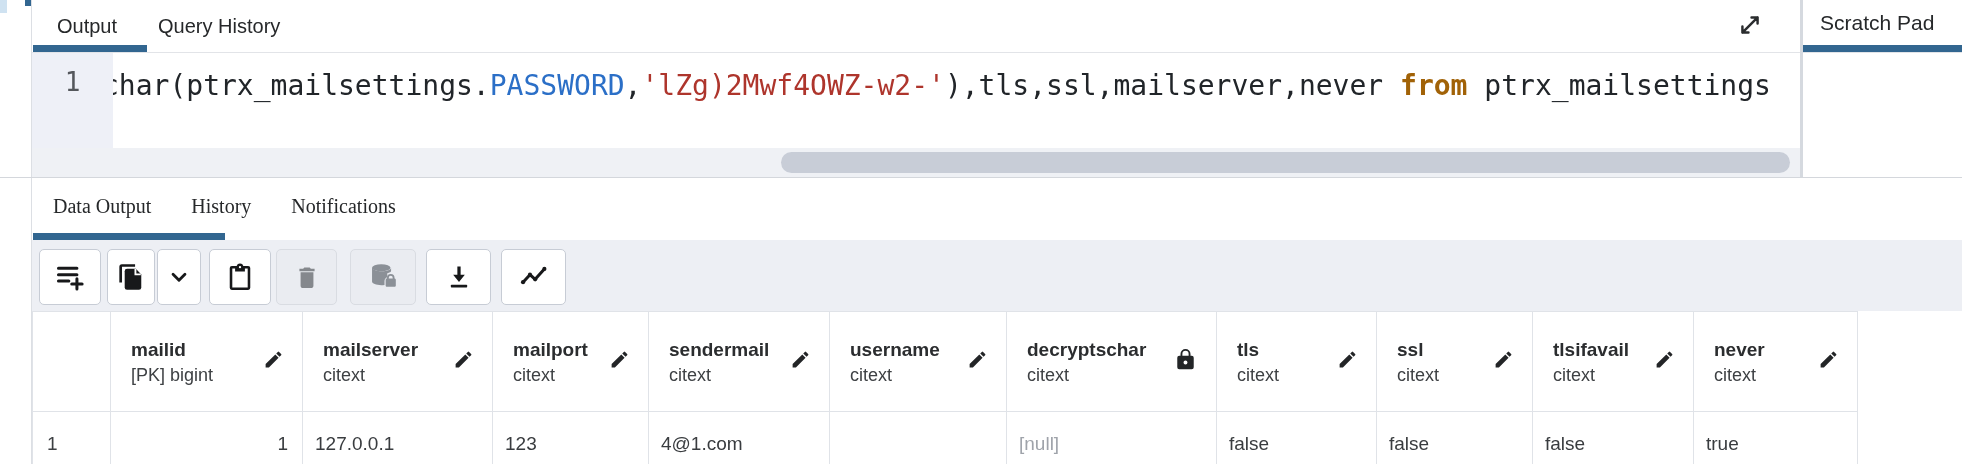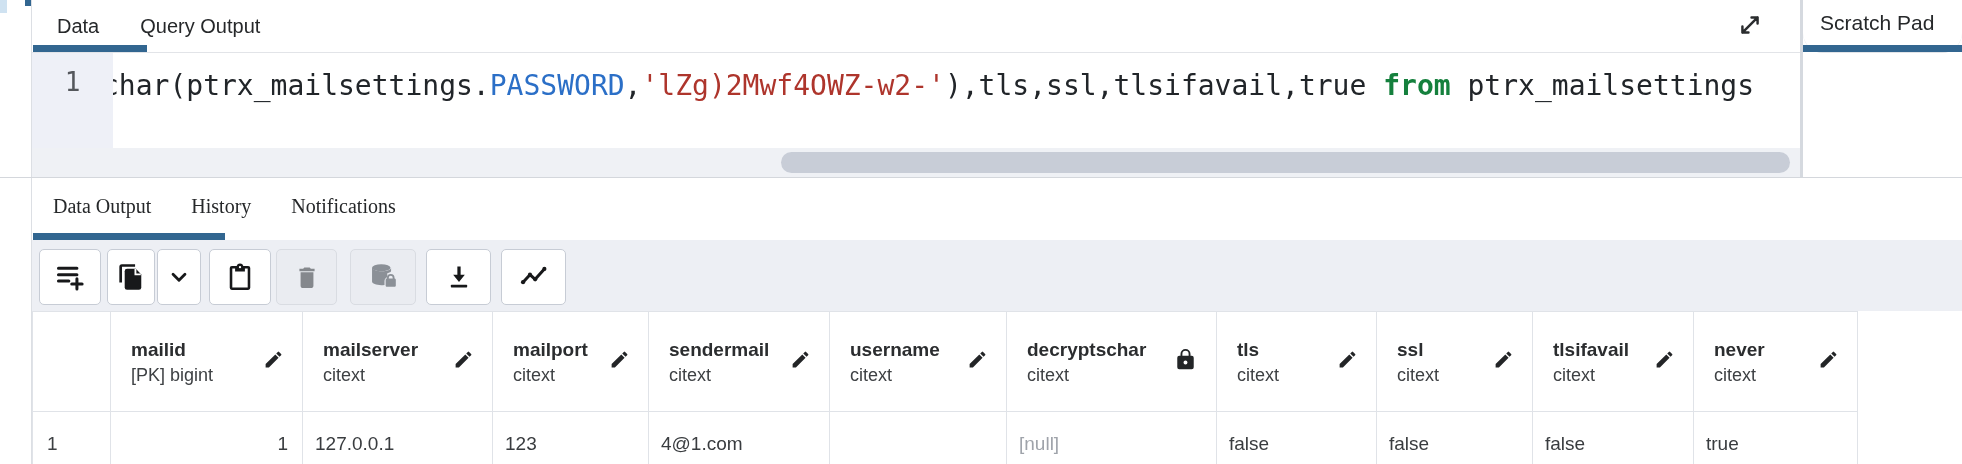--- a/index.html
+++ b/index.html
@@ -14,34 +14,34 @@
 
   
   .q-tabbar{left:32px;top:0;width:1768px;height:52px;background:#fff;border-bottom:1px solid #e2e4e8;}
   .tabs{display:flex;align-items:center;height:100%;}
   .q-tabbar .tabs{padding-left:25px;gap:41px;}
   .tab{font-size:20px;color:#26282a;white-space:nowrap;cursor:pointer;}
   .underline{position:absolute;background:#326690;height:7px;}
   .q-underline{left:1px;top:45px;width:114px;}
   .expand-btn{position:absolute;left:1698px;top:6px;width:40px;height:40px;background:transparent;border:none;display:flex;align-items:center;justify-content:center;cursor:pointer;padding:0;}
   .scratch-divider{left:1800px;top:0;width:3px;height:177px;background:#d5d9df;}
-  .s-tabbar{left:1803px;top:0;width:159px;height:52px;background:#fff;border-bottom:1px solid #e2e4e8;overflow:hidden;border-radius:20px;}
+  .s-tabbar{left:1803px;top:0;width:159px;height:52px;background:#fff;border-bottom:1px solid #e2e4e8;overflow:hidden;}
   .s-tab{font-size:21px;color:#26282a;white-space:nowrap;padding-left:17px;line-height:46px;}
   .s-underline{left:1803px;top:45px;width:159px;}
 
   
   .editor{left:32px;top:53px;width:1768px;height:95px;background:#fff;}
   .gutter{position:absolute;left:0;top:0;width:81px;height:95px;background:#eef0f7;}
   .gutter span{display:block;text-align:center;margin-top:14px;font-family:"DejaVu Sans Mono",monospace;font-size:26px;color:#54575c;}
   .codeline{position:absolute;left:81px;top:13px;right:2px;height:44px;overflow:hidden;}
   .codeline pre{margin:0 0 0 -11px;font-family:"DejaVu Sans Mono",monospace;font-size:28px;line-height:40px;color:#212529;}
   .tok-plain{color:#212529;}
   .tok-builtin{color:#2b6fc7;}
   .tok-string{color:#ae352c;}
-  .tok-keyword{color:#15803d;font-weight:bold;}
+  .tok-keyword{color:#a16207;font-weight:bold;}
 
   
   .hscroll{left:32px;top:148px;width:1768px;height:29px;background:#eff1f5;}
   .hthumb{position:absolute;left:749px;top:4px;width:1009px;height:21px;border-radius:11px;background:#c8cdd7;}
   .section-line{left:0;top:177px;width:1962px;height:1px;background:#d4d7dc;}
 
   
   .o-tabbar{left:32px;top:178px;width:1930px;height:62px;background:#fff;}
   .o-tabbar .tabs{padding-left:21px;gap:40px;height:56px;font-family:Liberation Serif, serif;}
   .o-underline{left:1px;top:55px;width:192px;}
@@ -70,43 +70,43 @@
 <body>
 
 <div id="app">
 
   <div class="abs corner-sliver"></div>
   <div class="abs corner-square"></div>
   <div class="abs left-vline"></div>
 
   <div class="abs q-tabbar">
     <div class="tabs" id="query-tabs">
-        <div class="tab">Data</div>
-        <div class="tab">Query Output</div>
+        <div class="tab">Output</div>
+        <div class="tab">Query History</div>
       </div>
     <button class="expand-btn">
         <span id="expand-icon-slot"><svg viewBox="0 0 24 24" width="28" height="28">
             <path d="M5.5 18.5L18.5 5.5M5.5 18.5v-5.2M5.5 18.5h5.2M18.5 5.5h-5.2M18.5 5.5v5.2" fill="none" stroke="#2a2c2e" stroke-width="2.1" stroke-linecap="round" stroke-linejoin="round"></path>
           </svg></span>
       </button>
   </div>
   <div class="abs underline q-underline" style="left:33px;"></div>
 
   <div class="abs scratch-divider"></div>
   <div class="abs s-tabbar">
     <div class="s-tab">Scratch Pad</div>
   </div>
   <div class="abs underline s-underline"></div>
 
   <div class="abs editor">
     <div class="gutter">
       <span>1</span>
     </div>
     <div class="codeline">
-        <pre id="sqlline"><span class="tok-plain">char(ptrx_mailsettings.</span><span class="tok-builtin">PASSWORD</span><span class="tok-plain">,</span><span class="tok-string">'lZg)2Mwf4OWZ-w2-'</span><span class="tok-plain">),tls,ssl,tlsifavail,true </span><span class="tok-keyword">from</span><span class="tok-plain"> ptrx_mailsettings</span></pre>
+        <pre id="sqlline"><span class="tok-plain">char(ptrx_mailsettings.</span><span class="tok-builtin">PASSWORD</span><span class="tok-plain">,</span><span class="tok-string">'lZg)2Mwf4OWZ-w2-'</span><span class="tok-plain">),tls,ssl,mailserver,never </span><span class="tok-keyword">from</span><span class="tok-plain"> ptrx_mailsettings</span></pre>
       </div>
   </div>
 
   <div class="abs hscroll">
     <div class="hthumb"></div>
   </div>
 
   <div class="abs section-line"></div>
 
   <div class="abs o-tabbar">

